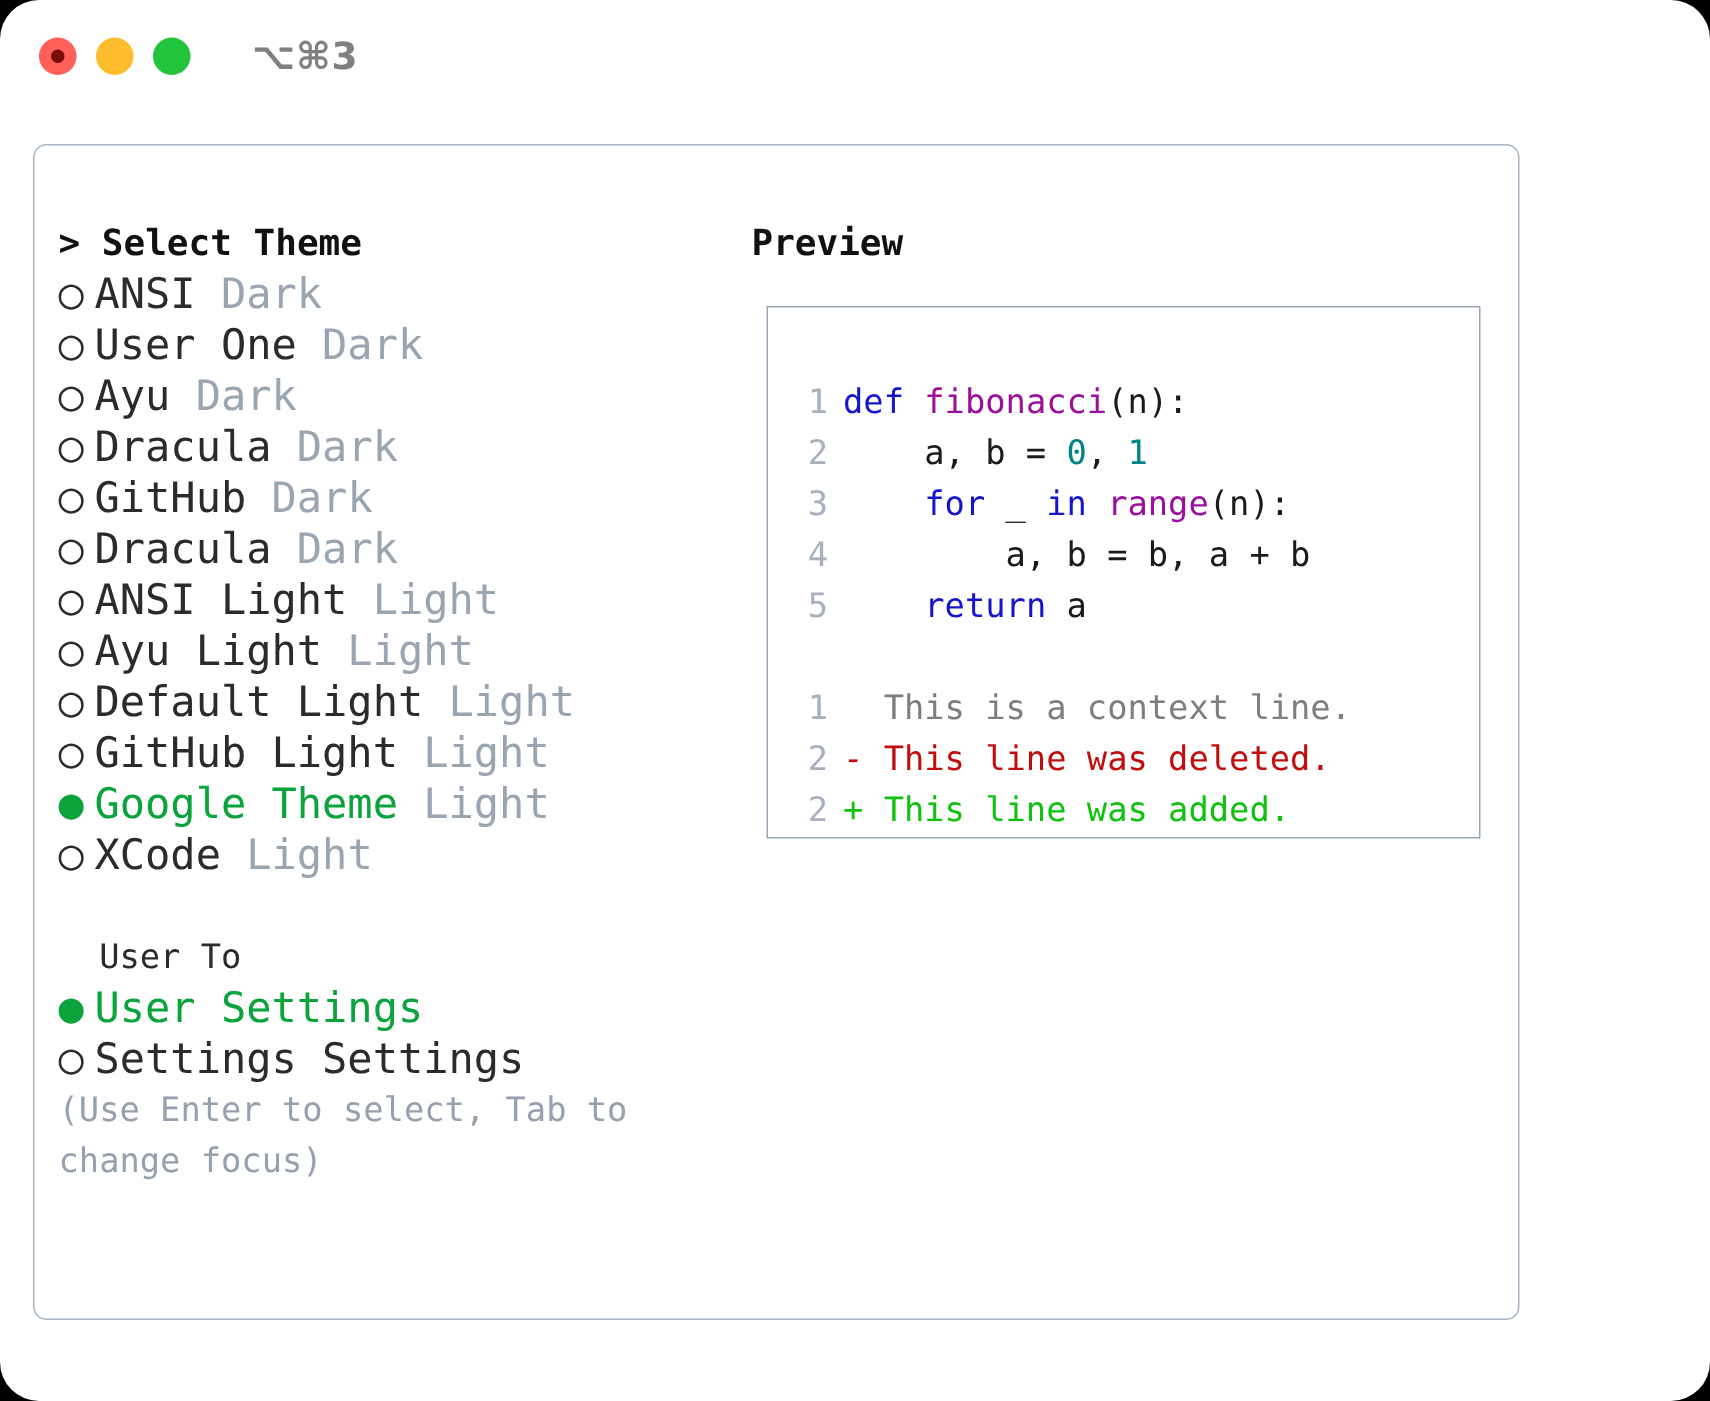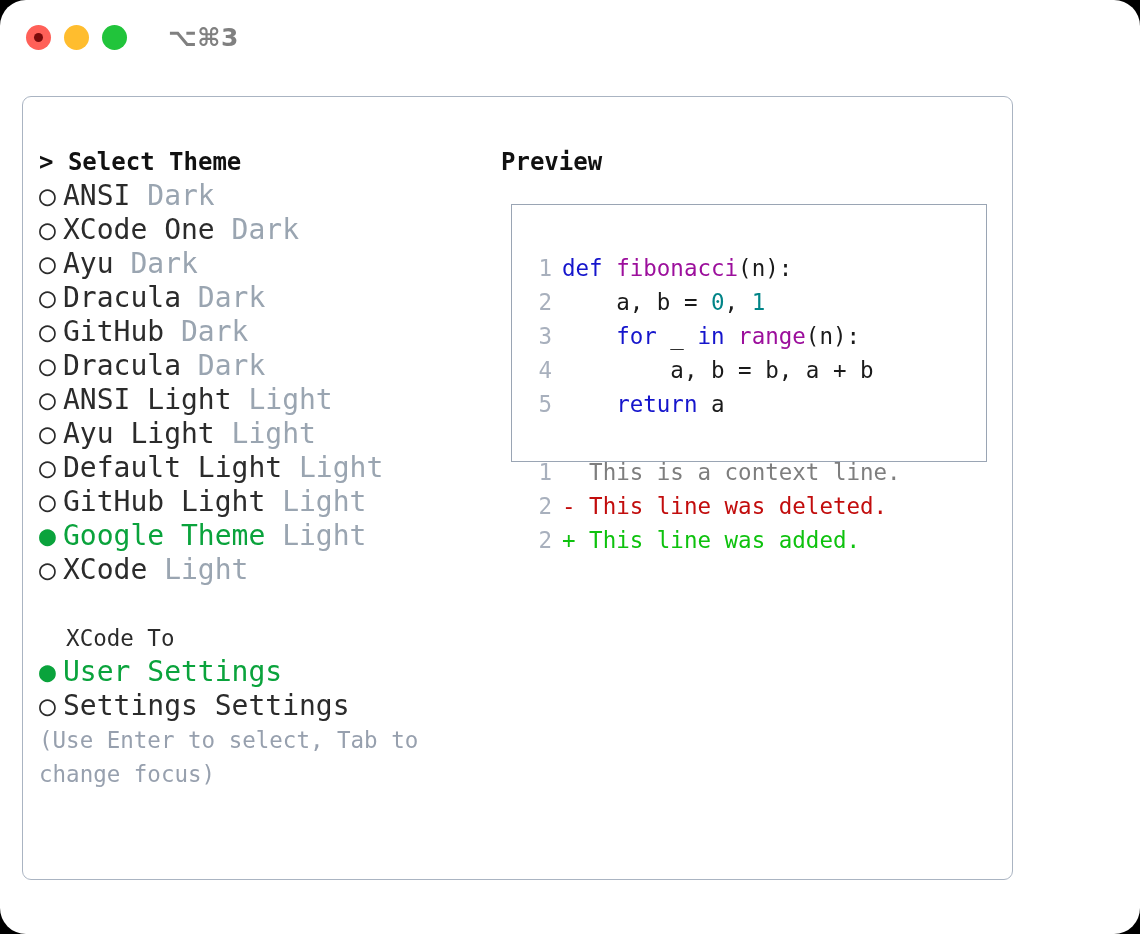--- a/index.html
+++ b/index.html
@@ -137,21 +137,21 @@
     width: 410px;
     white-space: pre-wrap;
   }
 
   
   .codebox {
     position: absolute;
     left: 10px;
     top: 59px;
     width: 476px;
-    height: 258px;
+    height: 355px;
     border: 1.6px solid #9aa5b4;
     box-sizing: border-box;
     background: #ffffff;
   }
   .code {
     position: absolute;
     left: 18px;
     top: 46px;
     font-size: 22.5px;
     line-height: 34px;
@@ -186,36 +186,36 @@
     </div>
     <div class="shortcut">⌥⌘3</div>
   </div>
 
   <div class="panel">
 
     <div class="col-left">
       <div class="heading">&gt; Select Theme</div>
       <div id="theme-list">
           <div class="opt"><span class="bullet">○</span><span>ANSI</span><span class="tag"> Dark</span></div>
-          <div class="opt"><span class="bullet">○</span><span>XCode One</span><span class="tag"> Dark</span></div>
+          <div class="opt"><span class="bullet">○</span><span>User One</span><span class="tag"> Dark</span></div>
           <div class="opt"><span class="bullet">○</span><span>Ayu</span><span class="tag"> Dark</span></div>
           <div class="opt"><span class="bullet">○</span><span>Dracula</span><span class="tag"> Dark</span></div>
           <div class="opt"><span class="bullet">○</span><span>GitHub</span><span class="tag"> Dark</span></div>
           <div class="opt"><span class="bullet">○</span><span>Dracula</span><span class="tag"> Dark</span></div>
           <div class="opt"><span class="bullet">○</span><span>ANSI Light</span><span class="tag"> Light</span></div>
           <div class="opt"><span class="bullet">○</span><span>Ayu Light</span><span class="tag"> Light</span></div>
           <div class="opt"><span class="bullet">○</span><span>Default Light</span><span class="tag"> Light</span></div>
           <div class="opt"><span class="bullet">○</span><span>GitHub Light</span><span class="tag"> Light</span></div>
           <div class="opt selected"><span class="bullet">●</span><span>Google Theme</span><span class="tag"> Light</span></div>
           <div class="opt"><span class="bullet">○</span><span>XCode</span><span class="tag"> Light</span></div>
         </div>
 
       <div class="spacer"></div>
 
-      <div class="group-label">  XCode To</div>
+      <div class="group-label">  User To</div>
       <div id="apply-list">
           <div class="opt selected"><span class="bullet">●</span><span>User Settings</span></div>
           <div class="opt"><span class="bullet">○</span><span>Settings Settings</span></div>
         </div>
 
       <div class="hint">(Use Enter to select, Tab to change focus)</div>
     </div>
 
     <div class="col-right">
       <div class="heading">Preview</div>

